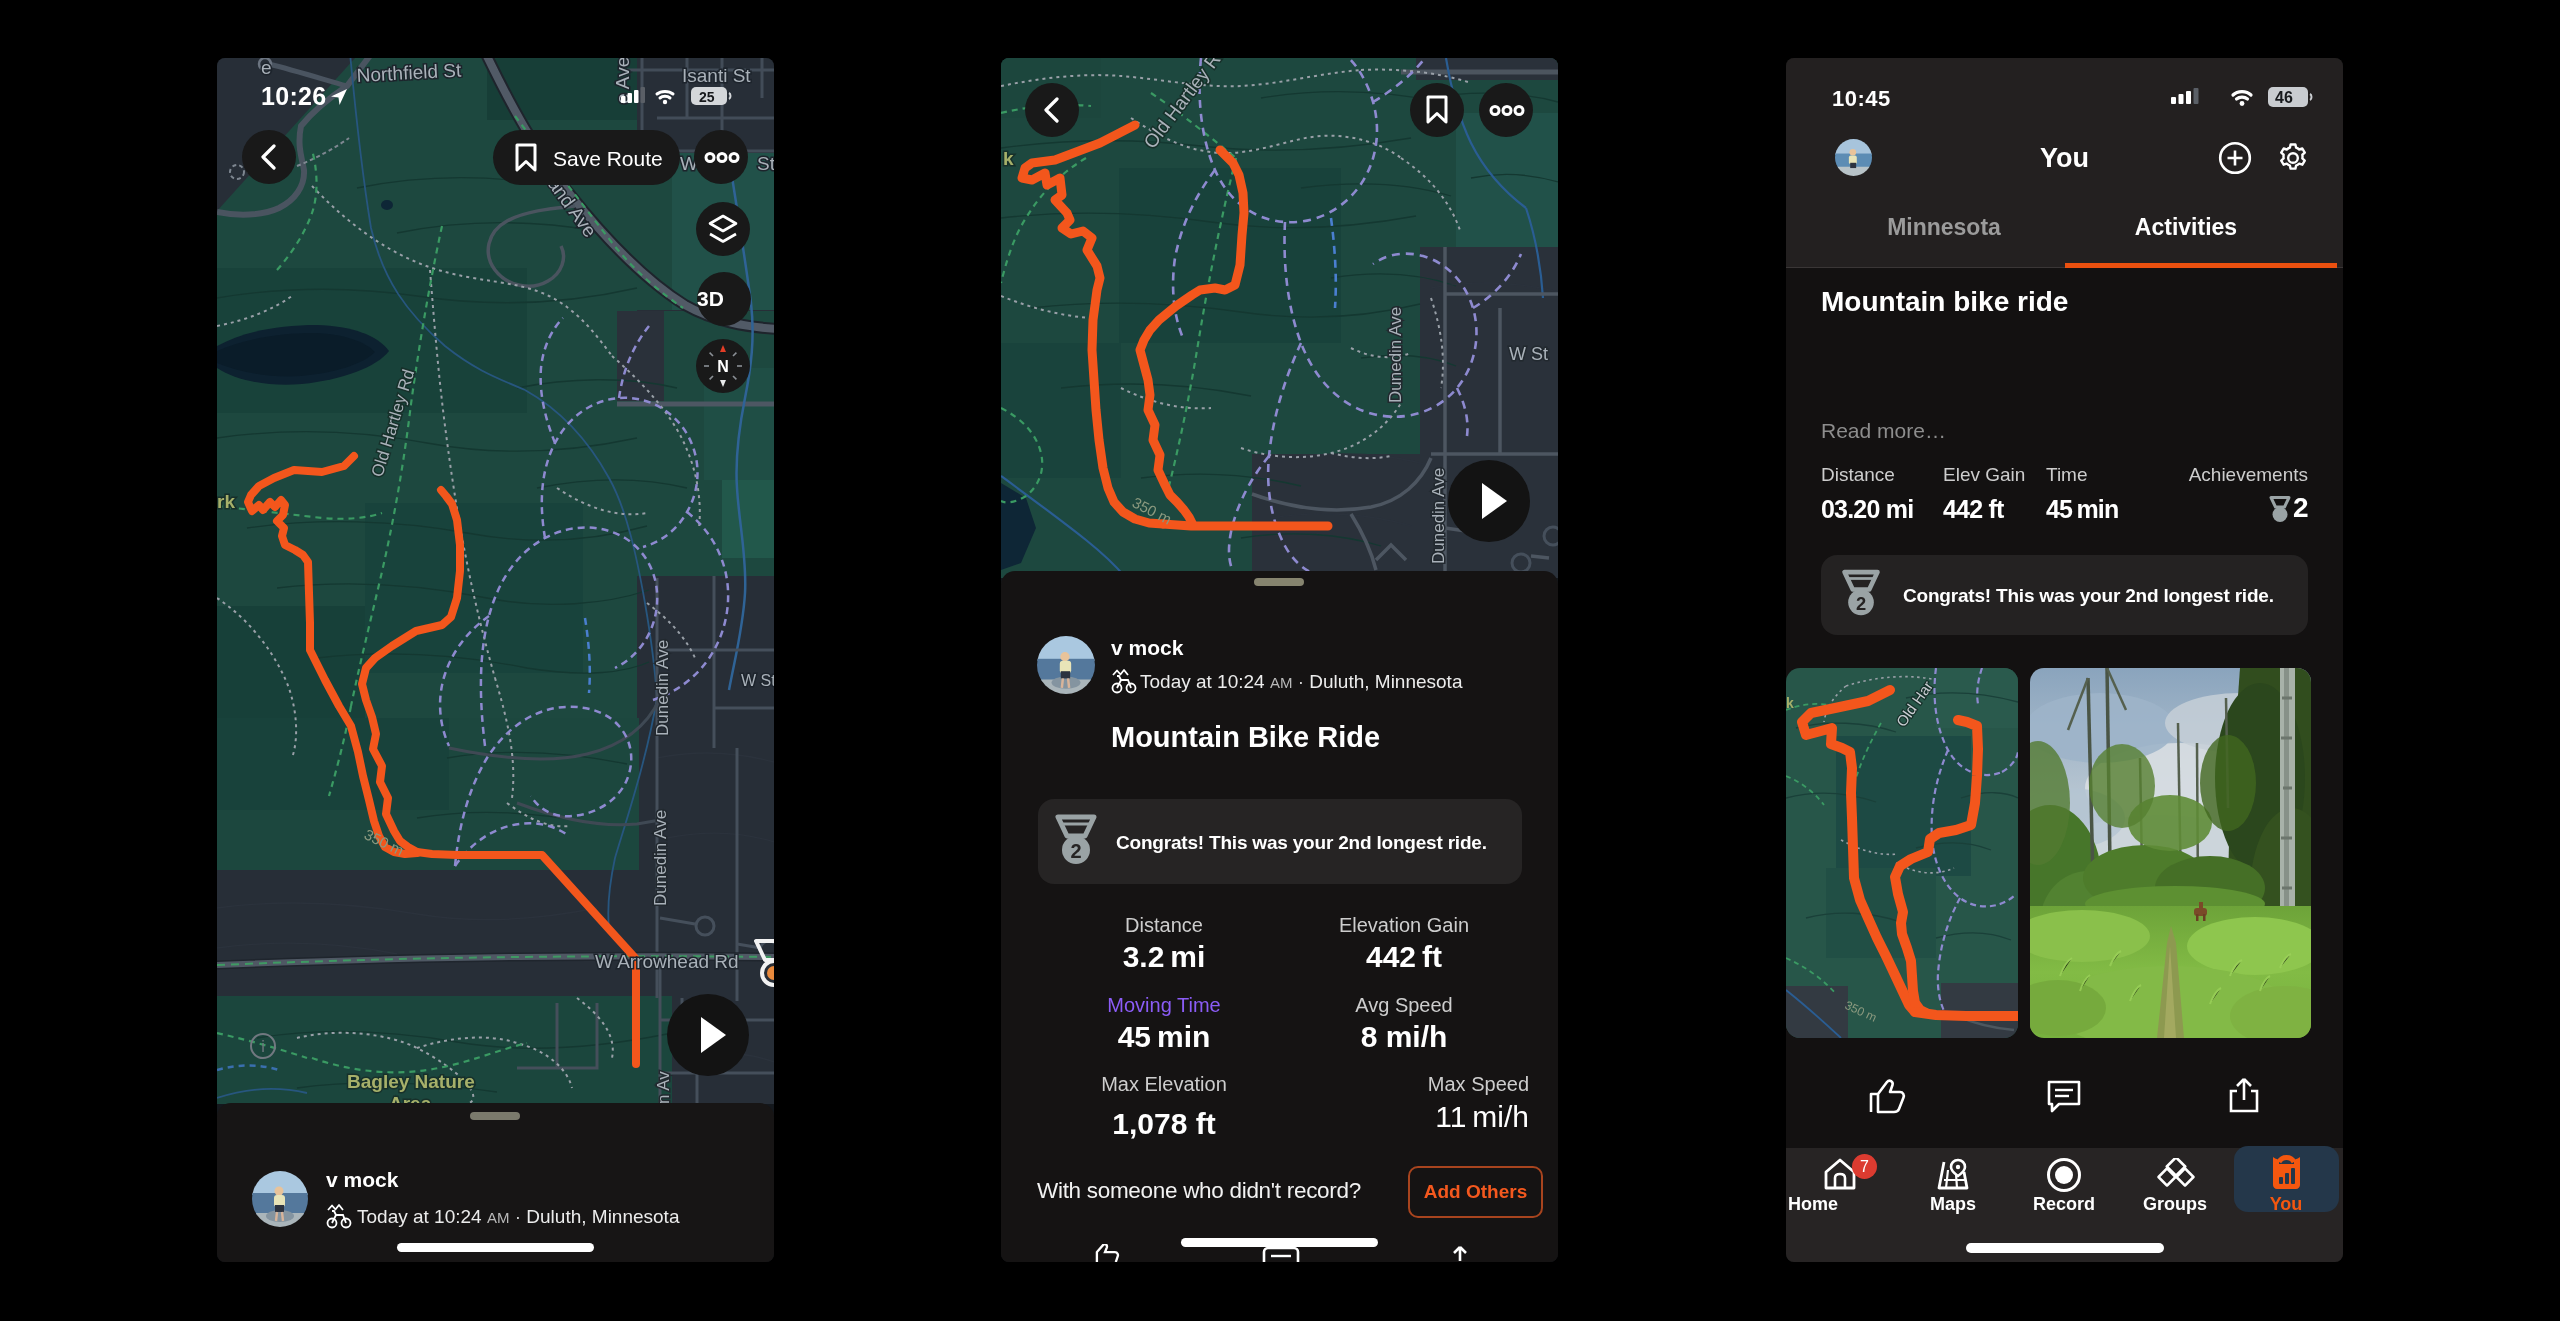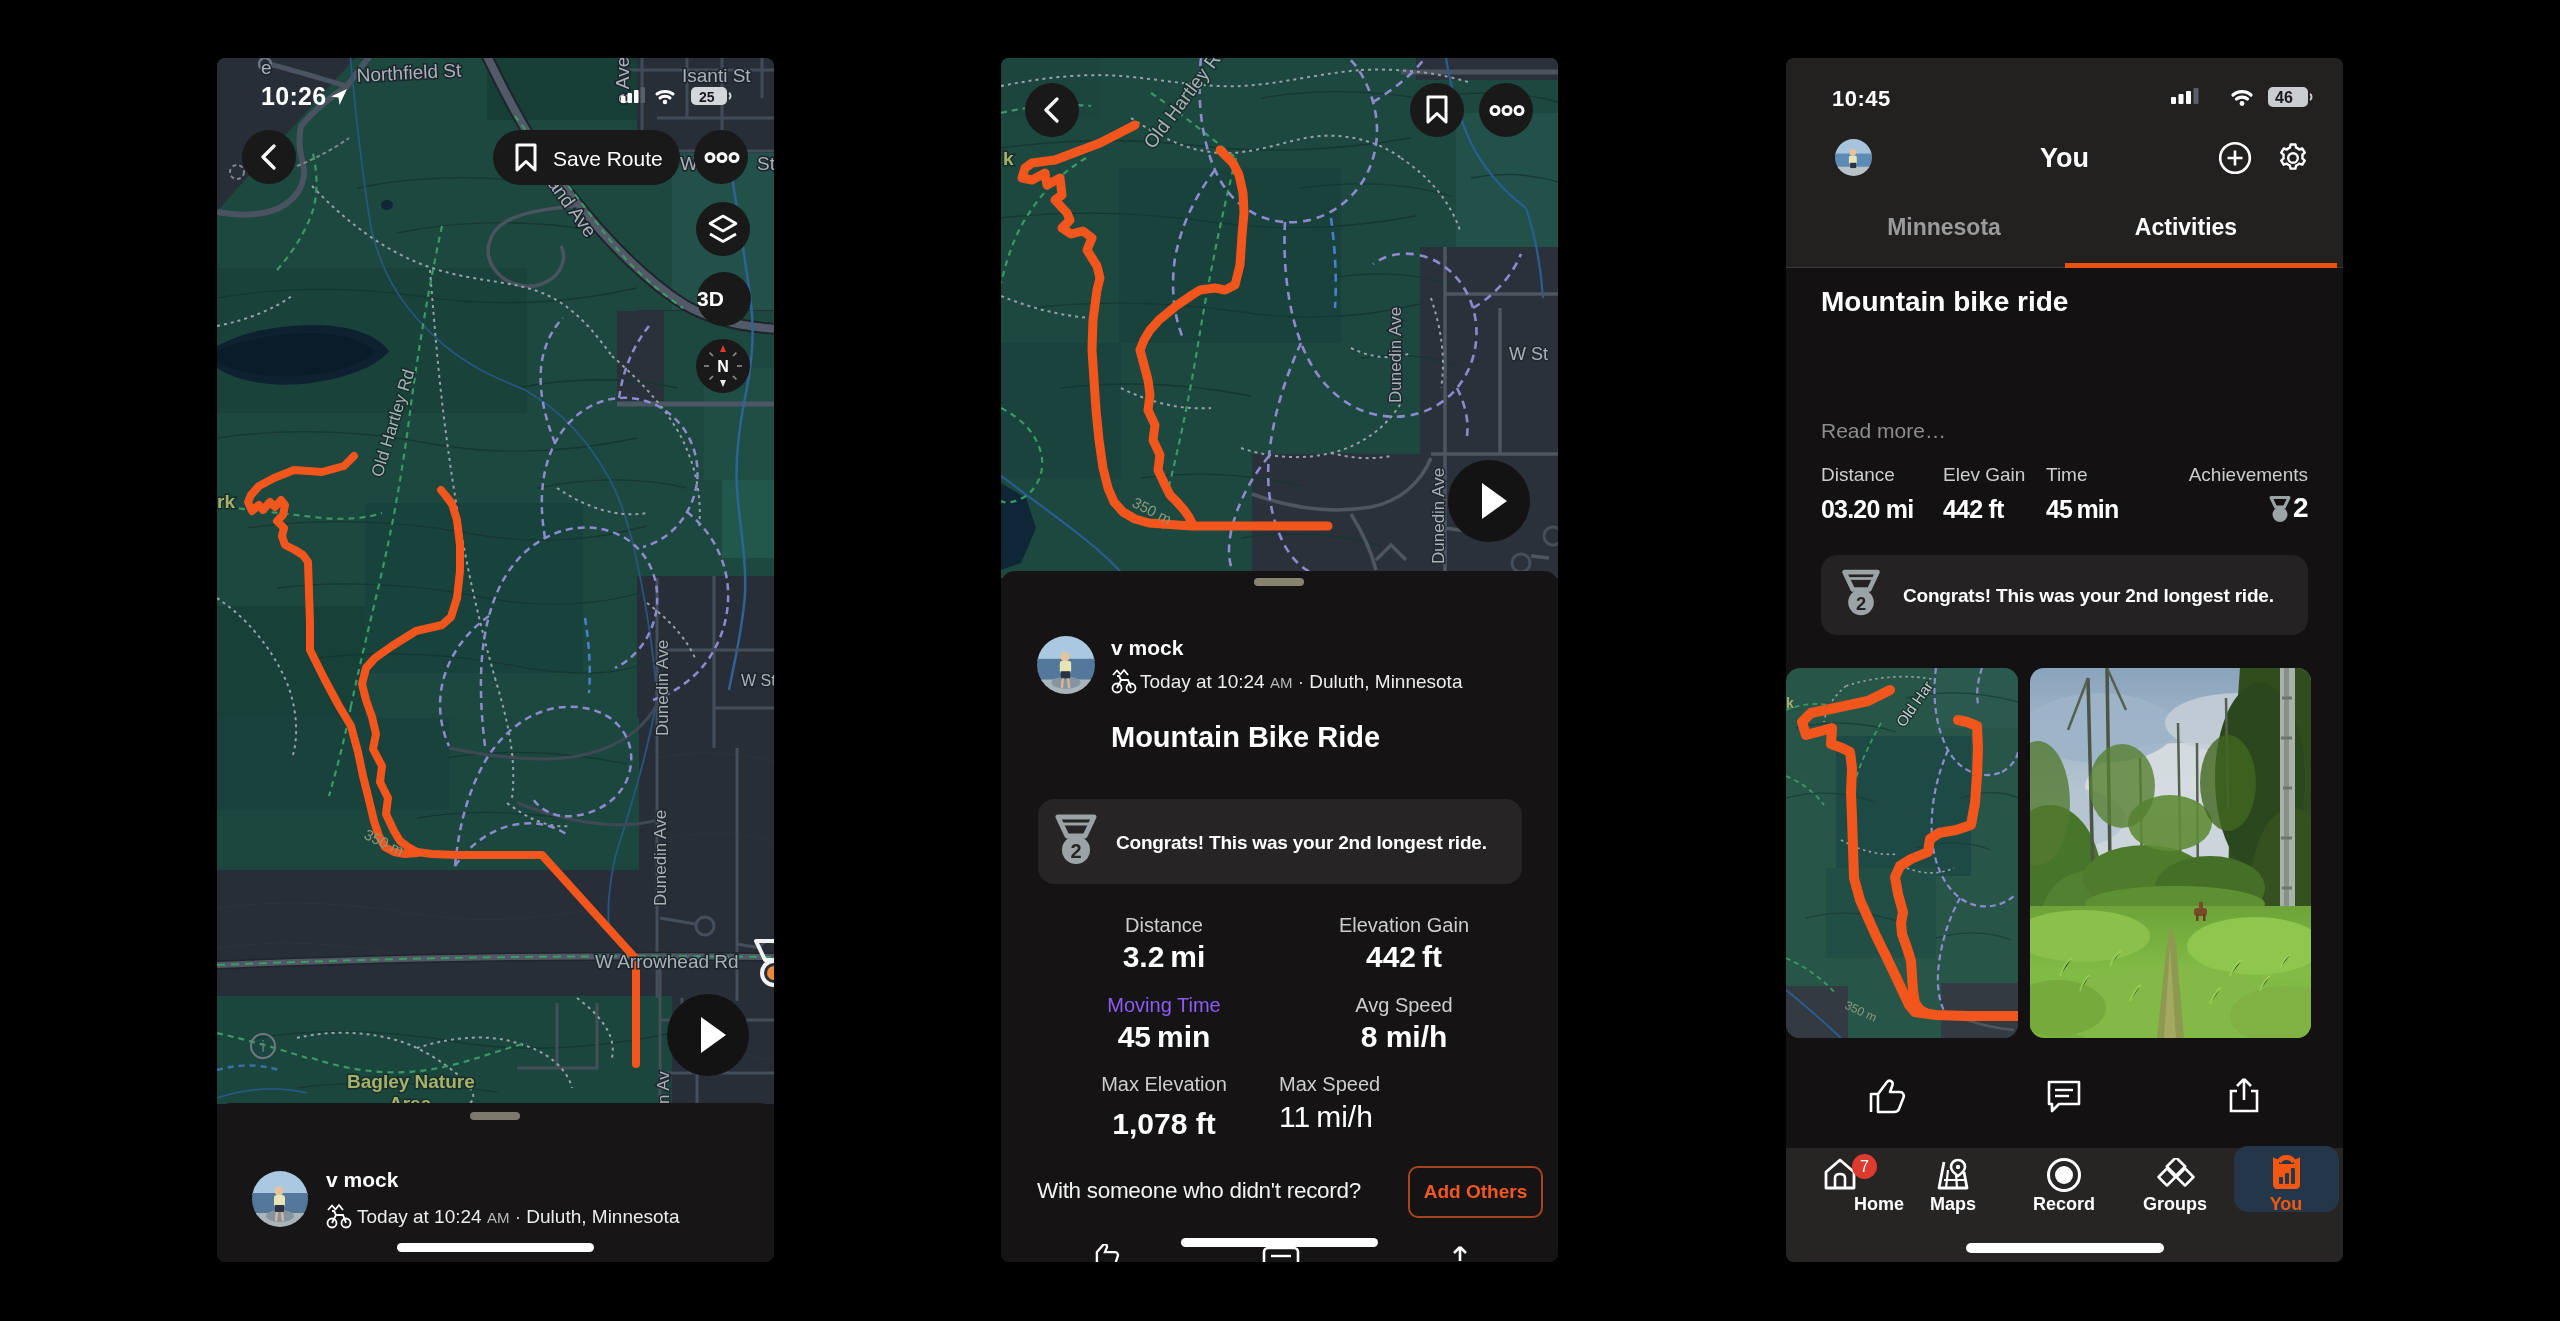--- a/index.html
+++ b/index.html
@@ -518,21 +518,21 @@
         <div style="font-size:30px;font-weight:bold;margin-top:3px">45 min</div>
       </div>
       <div style="position:absolute;left:278px;top:80px;width:250px;text-align:center">
         <div style="font-size:20px;color:#cdcdcd">Avg Speed</div>
         <div style="font-size:30px;font-weight:bold;margin-top:3px">8 mi/h</div>
       </div>
       <div style="position:absolute;left:38px;top:159px;width:250px;text-align:center">
         <div style="font-size:20px;color:#cdcdcd">Max Elevation</div>
         <div style="font-size:30px;font-weight:bold;margin-top:11px">1,078 ft</div>
       </div>
-      <div style="position:absolute;left:278px;top:159px;width:250px;text-align:left">
+      <div style="position:absolute;left:278px;top:159px;width:250px;text-align:right">
         <div style="font-size:20px;color:#cdcdcd">Max Speed</div>
         <div style="font-size:30px;font-weight:normal;margin-top:4px">11 mi/h</div>
       </div>
     </div>
 
     <div class="abs" style="left:36px;top:1120px;color:#f2f2f2;font-size:22.5px;letter-spacing:-0.3px">With someone who didn't record?</div>
 
     <div class="abs" style="left:407px;top:1108px;width:135px;height:52px;border-radius:10px;border:2px solid #a8441e;color:#f4581e;font-size:19px;font-weight:bold;text-align:center;line-height:48px">Add Others</div>
 
     <svg class="abs" style="left:85px;top:1186px" width="38" height="18" viewBox="0 0 38 20">
@@ -786,21 +786,21 @@
       </svg>
 
     <div class="abs" style="left:0;top:1090px;width:557px;height:114px;background:#272424"></div>
 
     <div class="abs" style="left:448px;top:1088px;width:105px;height:66px;border-radius:14px;background:#24374a"></div>
 
     <svg class="abs" style="left:37px;top:1100px" width="34" height="32" viewBox="0 0 34 32">
         <path d="M3,14 L17,2 L31,14 V30 H3 Z" fill="none" stroke="#fff" stroke-width="2.8" stroke-linejoin="round"></path>
         <path d="M12,30 V20 C12,17 14,16 17,16 C20,16 22,17 22,20 V30" fill="none" stroke="#fff" stroke-width="2.6"></path>
       </svg>
-    <div class="abs" style="left:28px;top:1136px;width:90px;text-align:right;color:#fff;font-size:18px;font-weight:bold">Home</div>
+    <div class="abs" style="left:2px;top:1136px;width:90px;text-align:left;color:#fff;font-size:18px;font-weight:bold">Home</div>
 
     <div class="abs" style="left:66px;top:1096px;width:25px;height:25px;border-radius:50%;background:#dc3b30;color:#fff;font-size:16px;text-align:center;line-height:25px">7</div>
 
     <svg class="abs" style="left:150px;top:1100px" width="36" height="32" viewBox="0 0 36 32">
         <path d="M8,4 L3,30 H31 L28,14" fill="none" stroke="#fff" stroke-width="2.8" stroke-linejoin="round"></path>
         <path d="M12,12 L10,30 M20,16 L21,30" stroke="#fff" stroke-width="2.2"></path>
         <path d="M8,22 H29" stroke="#fff" stroke-width="2.2"></path>
         <path d="M22,2 C26,2 29,5 29,9 C29,13 22,18 22,18 C22,18 15,13 15,9 C15,5 18,2 22,2 Z" fill="#272424" stroke="#fff" stroke-width="2.6"></path>
         <circle cx="22" cy="9" r="2.2" fill="#fff"></circle>
       </svg>

